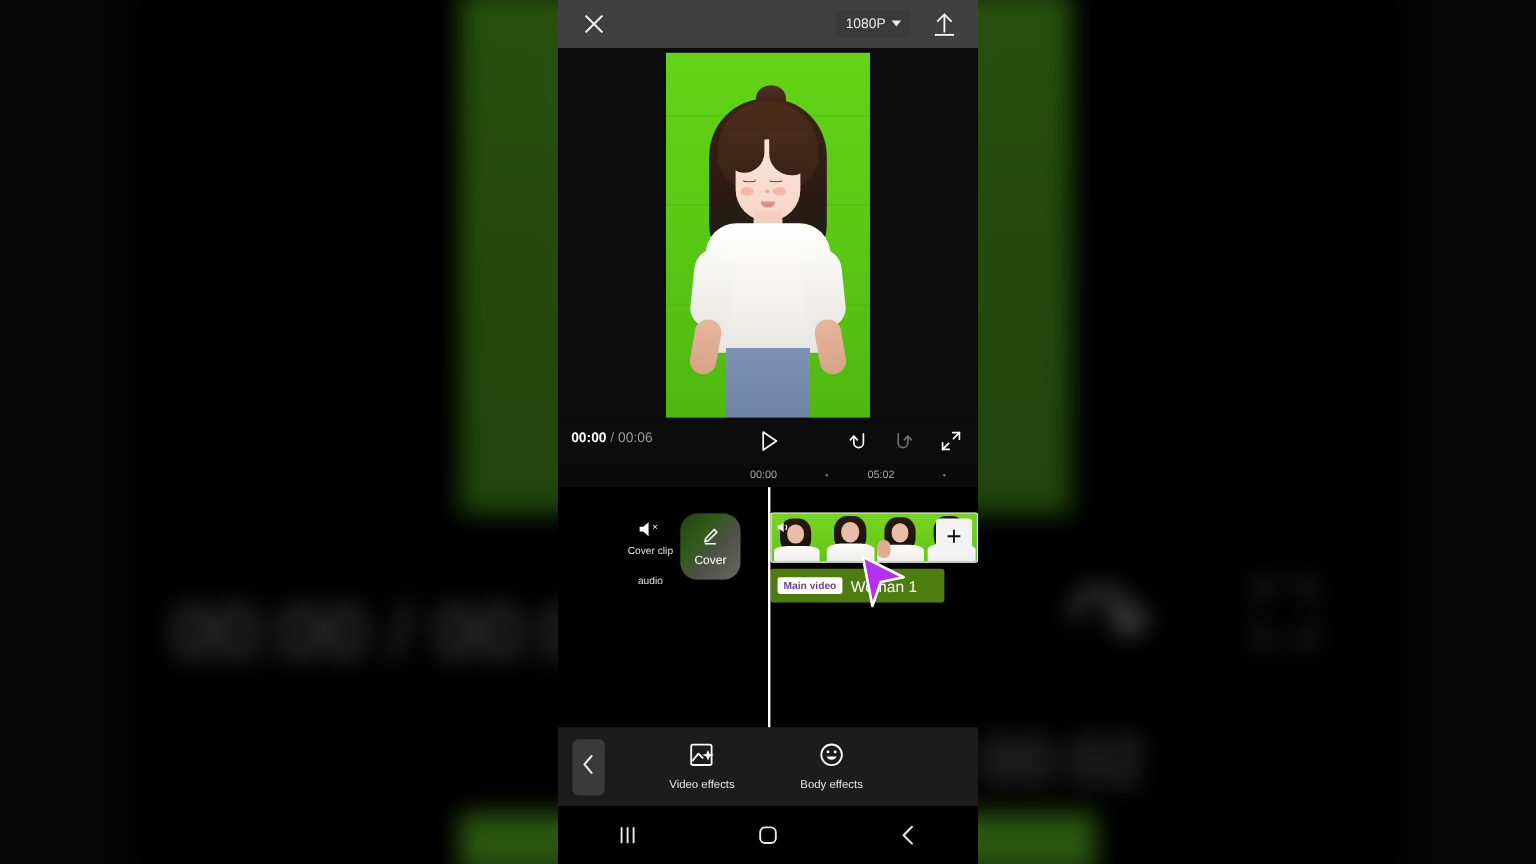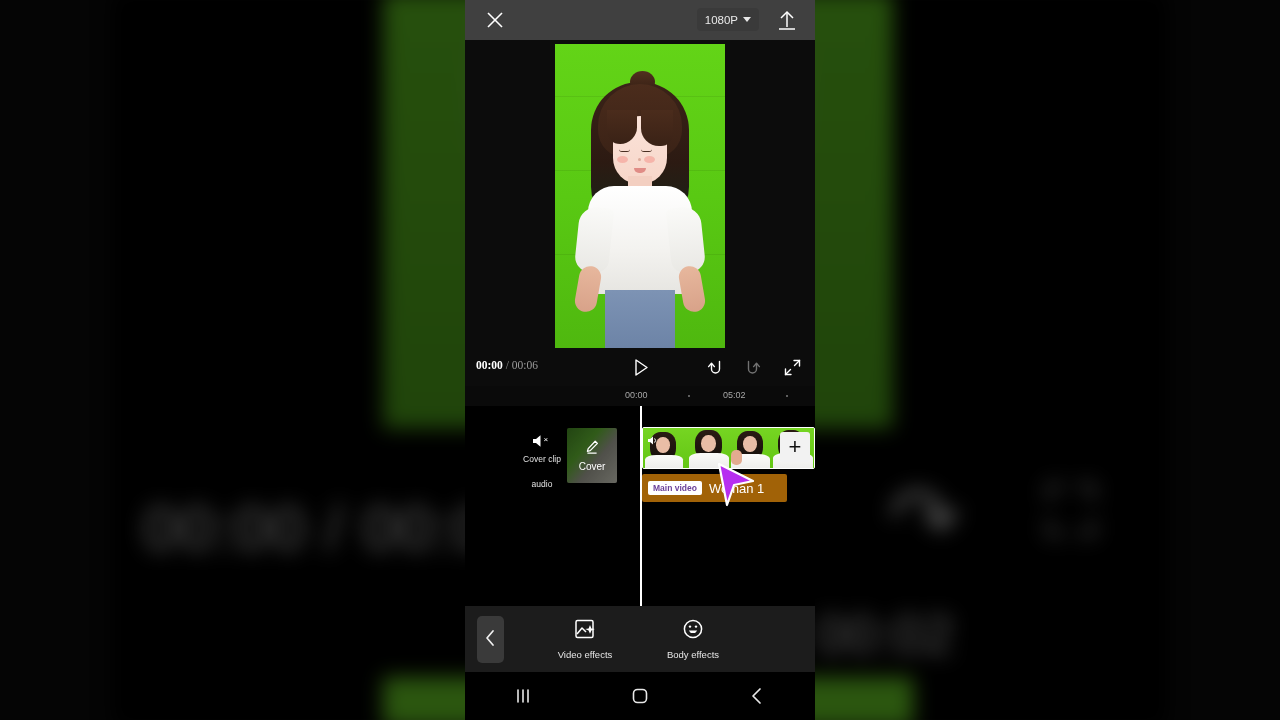--- a/index.html
+++ b/index.html
@@ -96,21 +96,21 @@
      background:linear-gradient(180deg,#fafaf8,#e9e8e4); transform:rotate(-6deg); }
   .p-jeans { position:absolute; left:50px; top:246px; width:70px; height:60px;
      background:linear-gradient(180deg,#7d93b4 0%,#6c83a6 100%); }
   .p-arm-l { position:absolute; left:22px; top:222px; width:22px; height:46px; border-radius:11px;
      background:linear-gradient(180deg,#e7b79d,#d8a289); transform:rotate(10deg); }
   .p-arm-r { position:absolute; left:126px; top:222px; width:22px; height:46px; border-radius:11px;
      background:linear-gradient(180deg,#e7b79d,#d8a289); transform:rotate(-10deg); }
 
   
   .transport { position:absolute; left:0; top:348px; width:350px; height:38px; background:#0c0c0c; }
-  .tc { position:absolute; left:11px; top:11px; font-size:11.5px;font-family:Liberation Serif, serif; }
+  .tc { position:absolute; left:11px; top:11px; font-size:11.5px; }
   .tc .cur { color:#ffffff; font-weight:bold; }
   .tc .sep { color:#8a8a8a; }
   .tc .tot { color:#9b9b9b; }
   .play-btn { position:absolute; left:166px; top:10px; width:19px; height:19px; cursor:pointer; }
   .undo-btn { position:absolute; left:240px; top:10px; width:19px; height:19px; cursor:pointer; }
   .redo-btn { position:absolute; left:279px; top:10px; width:19px; height:19px; cursor:pointer; opacity:0.42; }
   .fs-btn  { position:absolute; left:318px; top:10px; width:19px; height:19px; cursor:pointer; }
 
   
   .ruler { position:absolute; left:0; top:386px; width:350px; height:20px; background:#0a0a0a; }
@@ -119,21 +119,21 @@
 
   
   .timeline { position:absolute; left:0; top:406px; width:350px; height:200px; background:#000; }
   .playhead { position:absolute; left:175px; top:0; width:2px; height:200px; background:#fff; z-index:9; }
 
   .unmute-wrap { position:absolute; left:42px; top:26px; width:70px; text-align:center; cursor:pointer; }
   .unmute-ico { height:18px; display:flex; align-items:center; justify-content:center; }
   .unmute-lbl { color:#e2e2e2; font-size:8.5px; line-height:11px; margin-top:4px; }
 
   .cover-thumb {
-    position:absolute; left:102px; top:22px; width:50px; height:55px; border-radius:2px;
+    position:absolute; left:102px; top:22px; width:50px; height:55px; border-radius:14px;
     overflow:hidden; cursor:pointer;
     background:linear-gradient(130deg,#2e5c19 0%,#417a22 35%,#6b6b63 60%,#8b8b82 100%);
     display:flex; flex-direction:column; align-items:center; justify-content:center;
   }
   .cover-thumb::before{ content:""; position:absolute; inset:0; background:rgba(0,0,0,0.25); }
   .cover-ico { position:relative; z-index:2; margin-bottom:2px; }
   .cover-lbl { position:relative; z-index:2; color:#fff; font-size:10px; }
 
   .clip-track {
     position:absolute; left:177px; top:21px; width:173px; height:42px;
@@ -147,21 +147,21 @@
   .f-body { position:absolute; border-radius:30% 30% 0 0; background:linear-gradient(180deg,#fbfbf9,#ececea); }
   .clip-spk { position:absolute; left:4px; top:4px; z-index:4; }
   .add-clip {
     position:absolute; right:4px; top:4px; width:30px; height:30px; z-index:4;
     background:#f2f2f2; border-radius:3px; display:flex; align-items:center; justify-content:center;
     color:#111; font-size:22px; line-height:1; cursor:pointer;
   }
 
   .track-bar {
     position:absolute; left:177px; top:68px; width:145px; height:28px; border-radius:2px;
-    background:#a16207; display:flex; align-items:center; padding-left:6px; gap:7px; cursor:pointer;
+    background:#4d7c0f; display:flex; align-items:center; padding-left:6px; gap:7px; cursor:pointer;
   }
   .main-badge { background:#ffffff; color:#6a3f99; font-size:8.5px; font-weight:bold; padding:2px 5px; border-radius:2px; }
   .track-name { color:#fff; font-size:13px; }
 
   .cursor-arrow { position:absolute; left:250px; top:55px; width:42px; height:48px; z-index:30; pointer-events:none; }
 
   
   .bottombar { position:absolute; left:0; top:606px; width:350px; height:66px; background:#1c1c1c; }
   .back-btn { position:absolute; left:12px; top:10px; width:27px; height:47px; background:#3a3a3a;
     border-radius:5px; display:flex; align-items:center; justify-content:center; cursor:pointer; }

